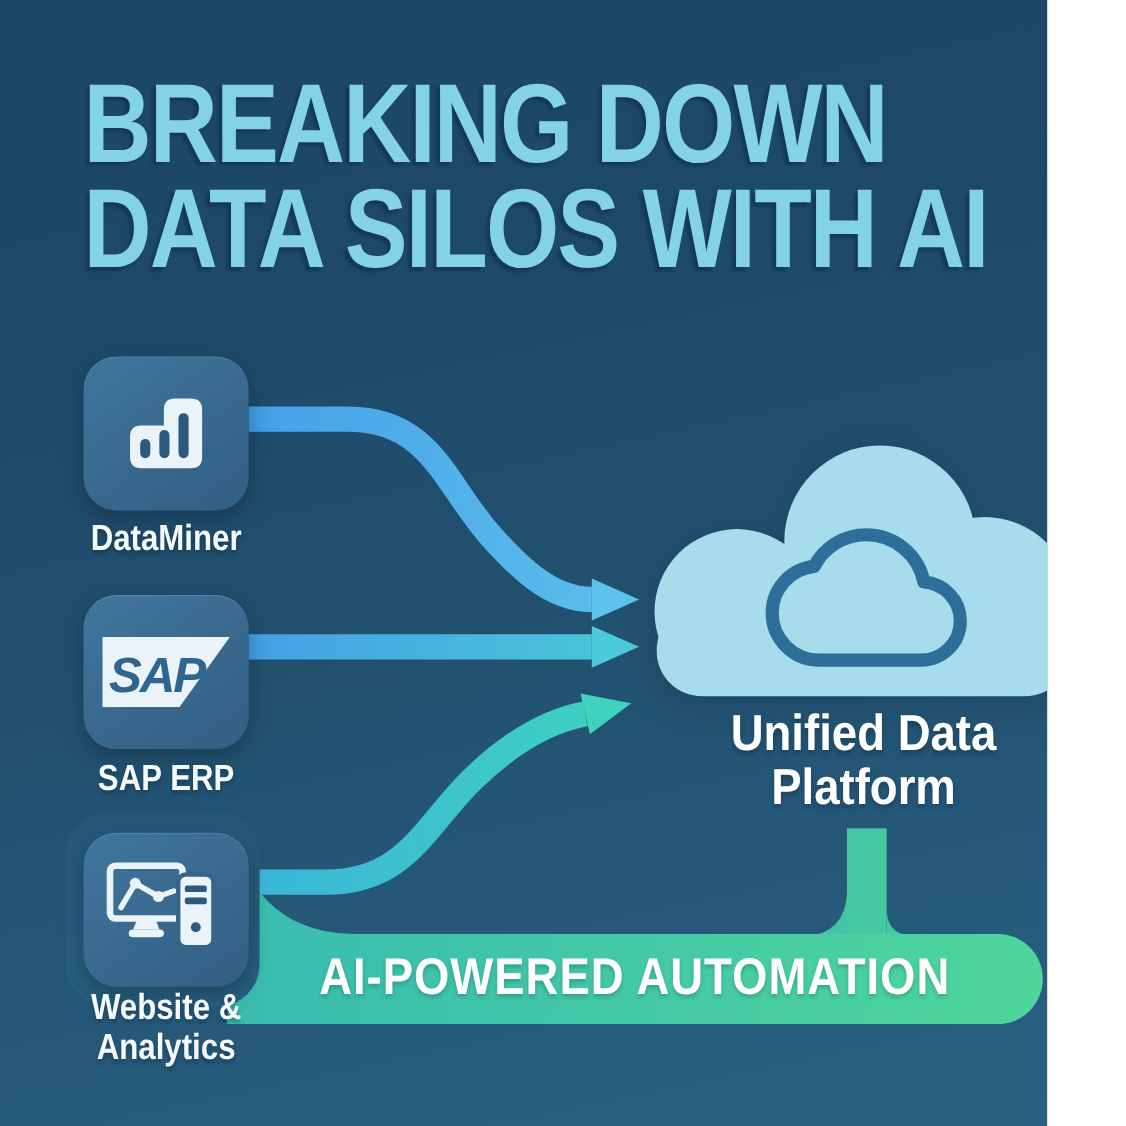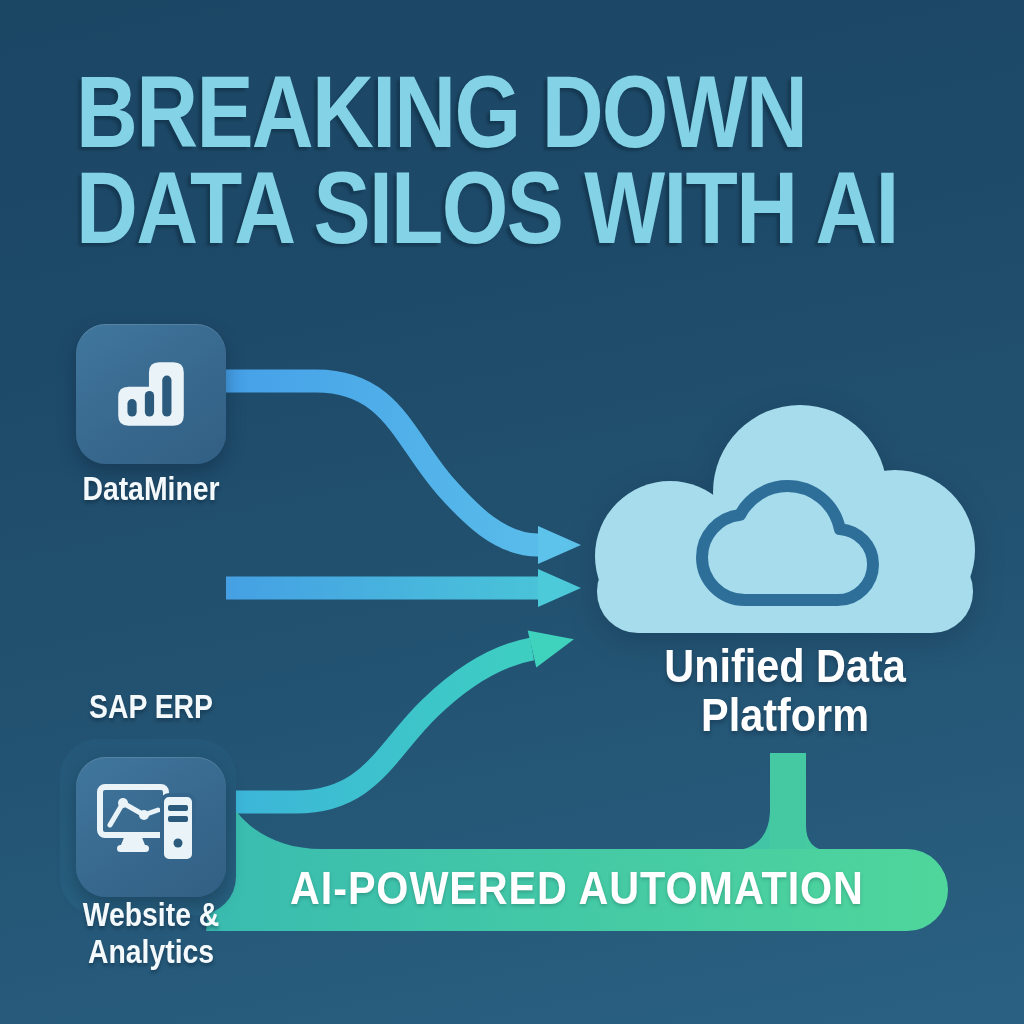--- a/index.html
+++ b/index.html
@@ -1,18 +1,18 @@
 <!DOCTYPE html>
 <html><head>
 <meta charset="utf-8">
 <style>
   html,body{margin:0;padding:0;}
   .canvas{
     position:relative;
-    width:1024px;height:1024px;
+    width:952px;height:1024px;
     overflow:hidden;
     font-family:"Liberation Sans", sans-serif;
     background:linear-gradient(168deg,#1b4664 0%,#1e4a69 30%,#235372 62%,#2a6183 100%);
   }
   .layer{position:absolute;left:0;top:0;width:1024px;height:1024px;}
   
   .title{
     position:absolute;left:76px;top:64px;
     font-weight:700;font-size:102px;line-height:96px;letter-spacing:-2px;
     color:#84d2e5;
@@ -122,20 +122,26 @@
   <div class="tile tile-1">
     <svg width="86" height="86" viewBox="0 0 84 84">
       <path d="M20 73 H64 Q74 73 74 63 V21 Q74 11 64 11 H50 Q40 11 40 21 V35 H20 Q10 35 10 45 V63 Q10 73 20 73 Z" fill="#eaf3f8"></path>
       <rect x="19" y="47" width="9" height="17" rx="4.5" fill="#2b5a7d"></rect>
       <rect x="36" y="39" width="9" height="25" rx="4.5" fill="#2b5a7d"></rect>
       <rect x="53" y="24" width="9" height="40" rx="4.5" fill="#2b5a7d"></rect>
     </svg>
   </div>
   <div class="tile-label lab-1">DataMiner</div>
 
+  <div class="tile tile-2">
+    <svg width="116" height="64" viewBox="0 0 116 64">
+      <polygon points="0,0 116,0 70,64 0,64" fill="#eaf3f8"></polygon>
+      <text x="6" y="50" font-family="Liberation Sans, sans-serif" font-size="45" font-weight="bold" font-style="italic" letter-spacing="-2" fill="#2f6590">SAP</text>
+    </svg>
+  </div>
   <div class="tile-label lab-2">SAP ERP</div>
 
   <div class="tile tile-3">
     <svg width="110" height="92" viewBox="0 0 110 92">
       <rect x="4" y="6" width="66" height="48" rx="5" fill="none" stroke="#eaf3f8" stroke-width="6"></rect>
       <polyline points="14,44 27,22 48,34 62,29" fill="none" stroke="#eaf3f8" stroke-width="5" stroke-linecap="round" stroke-linejoin="round"></polyline>
       <circle cx="27" cy="22" r="5" fill="#eaf3f8"></circle>
       <circle cx="48" cy="34" r="5" fill="#eaf3f8"></circle>
       <path d="M29 54 h16 l4 10 h-24 z" fill="#eaf3f8"></path>
       <rect x="21" y="64" width="32" height="7" rx="3.5" fill="#eaf3f8"></rect>

